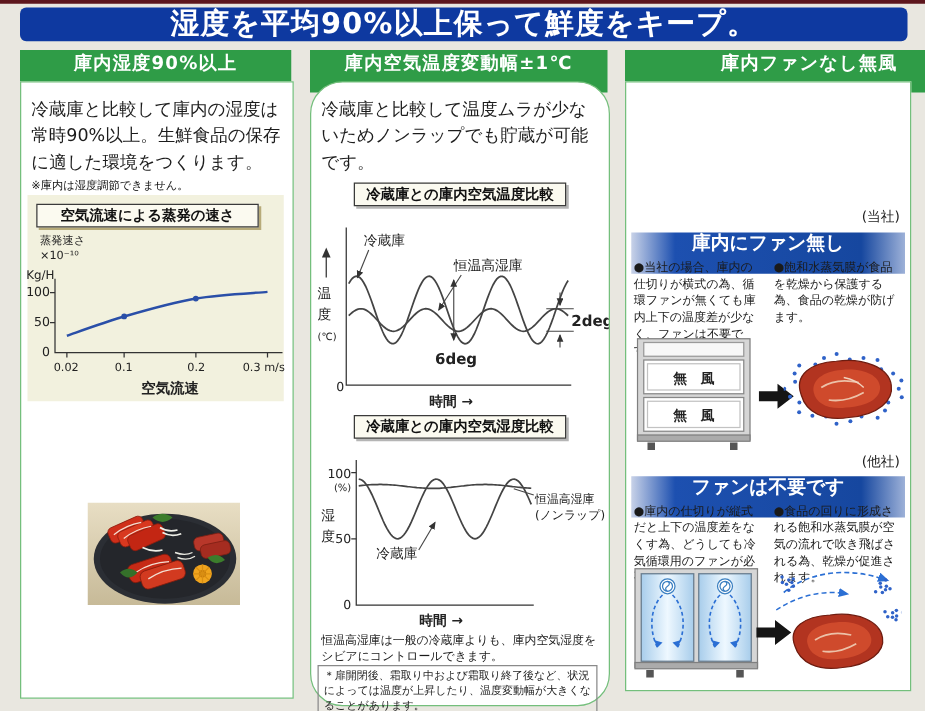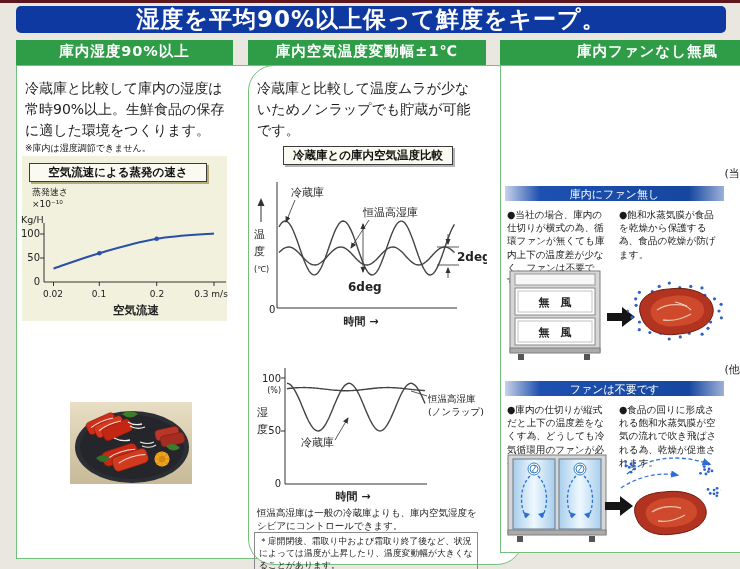--- a/index.html
+++ b/index.html
@@ -11,38 +11,38 @@
   
   #banner{left:16px;top:6px;width:710px;height:27px;background:#0e39a0;border-radius:5px;
           color:#fff;font-weight:bold;font-size:23px;text-align:center;line-height:27px;letter-spacing:1px;}
   
   .col-header{top:40px;height:34px;background:#2f9c47;color:#fff;font-weight:bold;
               font-size:14.5px;text-align:center;line-height:23px;letter-spacing:1px;}
   #hdr-humidity{left:16px;width:217px;}
   #hdr-temperature{left:248px;width:238px;}
   #hdr-fan{left:500px;width:227px;padding-left:34px;}
   
-  .panel{top:65px;background:#fff;border:1px solid #74bf7c;padding-left:35px;}
+  .panel{top:65px;background:#fff;border:1px solid #74bf7c;}
   #panel-humidity{left:16px;width:217px;height:492px;}
   #panel-temperature{left:248px;width:238px;height:498px;border-radius:26px;}
   #panel-fan{left:500px;width:227px;height:486px;}
   .body-text{font-size:14px;line-height:1.5;color:#1c1c1c;margin:0;}
   .tiny-note{font-size:9px;color:#111;}
   .boxed-title{border:1px solid #3a3a3a;background:#fbfaf0;font-weight:bold;text-align:center;
                font-size:11.5px;color:#111;line-height:17px;height:17px;}
   .shadow-olive{box-shadow:2px 2px 0 #b7ab7a;}
   .shadow-gray{box-shadow:2px 2px 0 #b5b5b5;}
   #cream-band{left:5px;top:90px;width:205px;height:165px;background:#f2f1de;}
   .axis{stroke:#333;stroke-width:1;fill:none;}
   .wave{stroke:#444;stroke-width:1.4;fill:none;}
   .thinline{stroke:#444;stroke-width:0.9;fill:none;}
   svg text{fill:#222;}
   .svg-bold{font-weight:bold;}
   
-  .blue-bar{left:4px;width:219px;height:15px;color:#fff;font-weight:normal;font-size:11px;
+  .blue-bar{left:4px;width:219px;height:33px;color:#fff;font-weight:bold;font-size:15px;
             text-align:center;line-height:17px;
             background:linear-gradient(90deg,#c8d2e8 0%,#1d50b0 16%,#16479f 84%,#9db1d8 100%);}
   .bullet-row{left:6px;width:216px;display:flex;gap:8px;}
   .bullet{width:104px;font-size:9.6px;line-height:1.38;color:#1a1a1a;margin:0;}
   .side-label{right:8px;font-size:11px;color:#222;}
   .footnote-box{left:5px;width:224px;border:1px solid #8a8a8a;font-size:8.8px;line-height:1.35;
                 color:#222;padding:3px 4px;box-sizing:border-box;}
   .note-text{font-size:9.5px;line-height:1.4;color:#1a1a1a;margin:0;}
 </style>
 </head>
@@ -156,20 +156,21 @@
     <line class="thinline" x1="112" y1="52" x2="112" y2="100" marker-start="url(#ah1)" marker-end="url(#ah1)"></line>
     <text x="97" y="119" font-size="12" class="svg-bold">6deg</text>
     <line class="thinline" x1="186" y1="75" x2="208" y2="75"></line>
     <line class="thinline" x1="186" y1="93" x2="208" y2="93"></line>
     <line class="thinline" x1="197" y1="62" x2="197" y2="72" marker-end="url(#ah1)"></line>
     <line class="thinline" x1="197" y1="106" x2="197" y2="96" marker-end="url(#ah1)"></line>
     <text x="206" y="89" font-size="12" class="svg-bold">2deg</text>
     <text x="110" y="153" font-size="11" class="svg-bold" text-anchor="middle">時間 →</text>
   </svg>
 
+  <div class="abs boxed-title shadow-gray" style="left:34px;top:266px;width:168px;">冷蔵庫との庫内空気湿度比較</div>
 
   <svg class="abs" style="left:2px;top:288px;" width="236" height="150" viewBox="0 0 236 150">
     <defs>
       <marker id="ah2" markerWidth="8" markerHeight="8" refX="6" refY="3" orient="auto-start-reverse">
         <path d="M0,0 L7,3 L0,6 Z" fill="#333"></path>
       </marker>
     </defs>
     <path class="axis" d="M34,14 V130 H176"></path>
     <text x="30" y="28" font-size="10" text-anchor="end">100</text>
     <text x="30" y="39" font-size="8" text-anchor="end">(%)</text>

